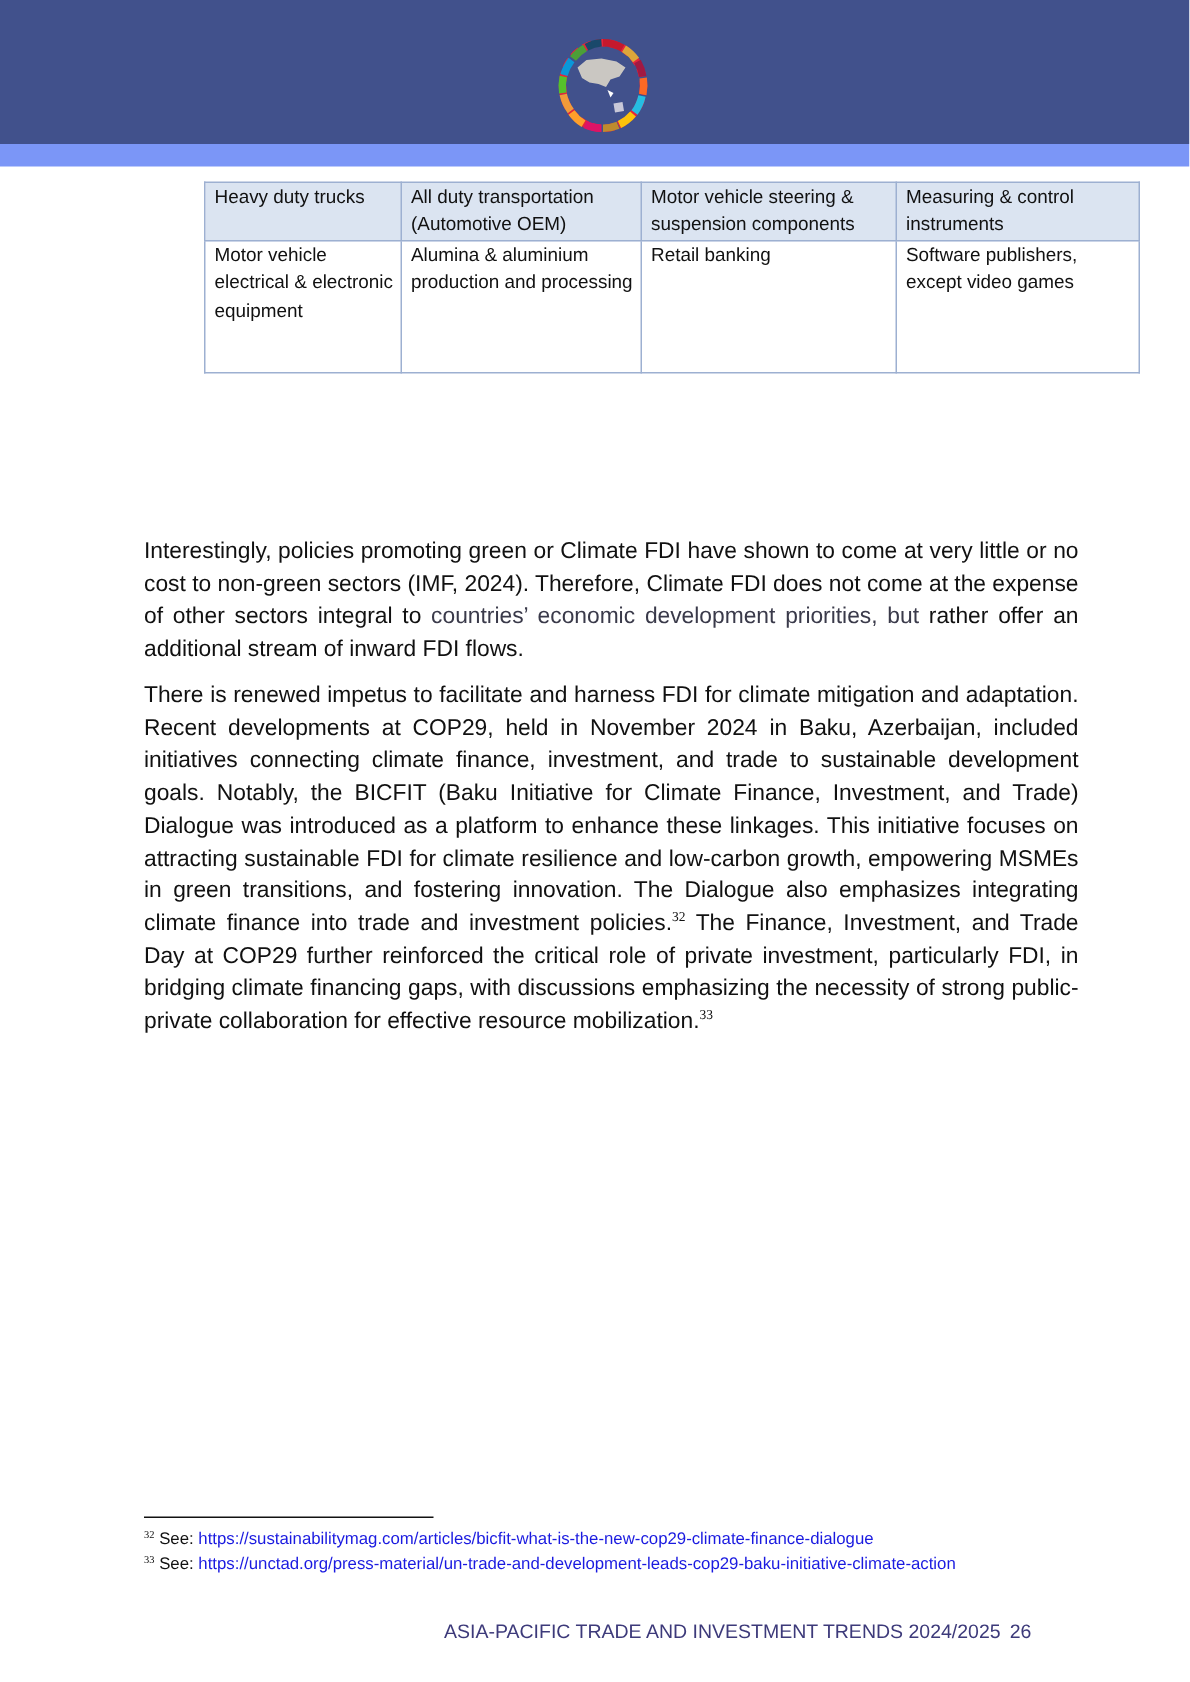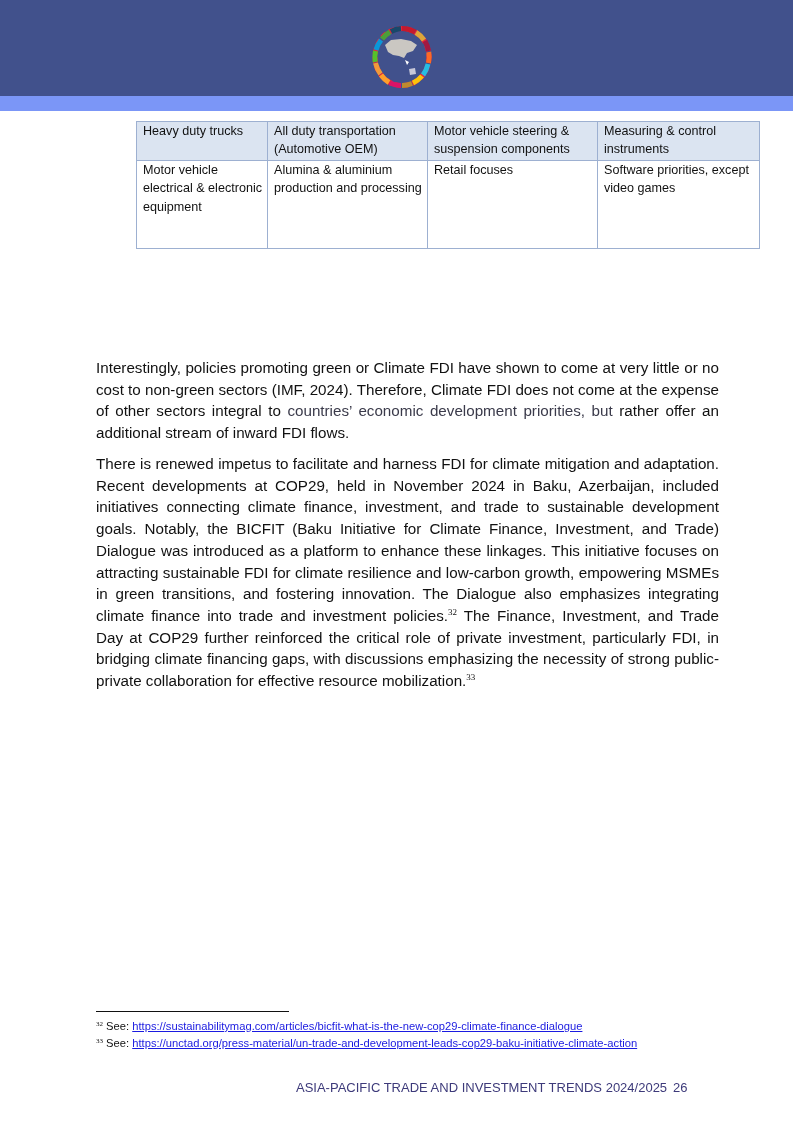--- a/index.html
+++ b/index.html
@@ -42,21 +42,21 @@
   sup { font-size: 9px; line-height: 0; vertical-align: 6px; font-family: Liberation Serif, serif; }
   .fn-rule {
     position: absolute; left: 96px; top: 1011px; width: 193px; height: 1px;
     background: #111;
   }
   .footnote {
     position: absolute; left: 96px; font-size: 11.2px; line-height: 14px; color: #111;
     white-space: nowrap;
   }
   .footnote sup { font-size: 7px; vertical-align: 4px; }
-  .footnote a { color: #1a1ae0; text-decoration: underline; }
+  .footnote a { color: #1a1ae0; }
   .page-footer {
     position: absolute; left: 296px; top: 1080px; width: 400px;
     font-size: 13px; color: #3d3a7a; white-space: nowrap;
   }
   .page-footer .page-num { margin-left: 6px; }
 </style>
 </head>
 <body>
 
 <div class="header-band"></div>
@@ -97,22 +97,22 @@
   <tbody>
       <tr class="shaded" style="height:39px">
     <td>Heavy duty trucks</td>
     <td>All duty transportation (Automotive OEM)</td>
     <td>Motor vehicle steering &amp; suspension components</td>
     <td>Measuring &amp; control instruments</td>
   </tr>
   <tr class="plain" style="height:88px">
     <td>Motor vehicle electrical &amp; electronic equipment</td>
     <td>Alumina &amp; aluminium production and processing</td>
-    <td>Retail focuses</td>
-    <td>Software priorities, except video games</td>
+    <td>Retail banking</td>
+    <td>Software publishers, except video games</td>
   </tr>
 </tbody>
   </table>
 
 <p class="body-text" style="top:357px"><span>Interestingly, policies promoting green or Climate FDI have shown to come at very little or no cost to non-green sectors (IMF, 2024). Therefore, Climate FDI does not come at the expense of other sectors integral to </span><span class="muted">countries’ economic development priorities, but</span><span> rather offer an additional stream of inward FDI flows.</span></p>
 
 <p class="body-text" style="top:453px"><span>There is renewed impetus to facilitate and harness FDI for climate mitigation and adaptation. Recent developments at COP29, held in November 2024 in Baku, Azerbaijan, included initiatives connecting climate finance, investment, and trade to sustainable development goals. Notably, the BICFIT (Baku Initiative for Climate Finance, Investment, and Trade) Dialogue was introduced as a platform to enhance these linkages. This initiative focuses on attracting sustainable FDI for climate resilience and low-carbon growth, empowering MSMEs in green transitions, and fostering innovation. The Dialogue also emphasizes integrating climate finance into trade and investment policies.</span><sup>32</sup><span> The Finance, Investment, and Trade Day at COP29 further reinforced the critical role of private investment, particularly FDI, in bridging climate financing gaps, with discussions emphasizing the necessity of strong public-private collaboration for effective resource mobilization.</span><sup>33</sup></p>
 
 <div class="fn-rule"></div>
 

